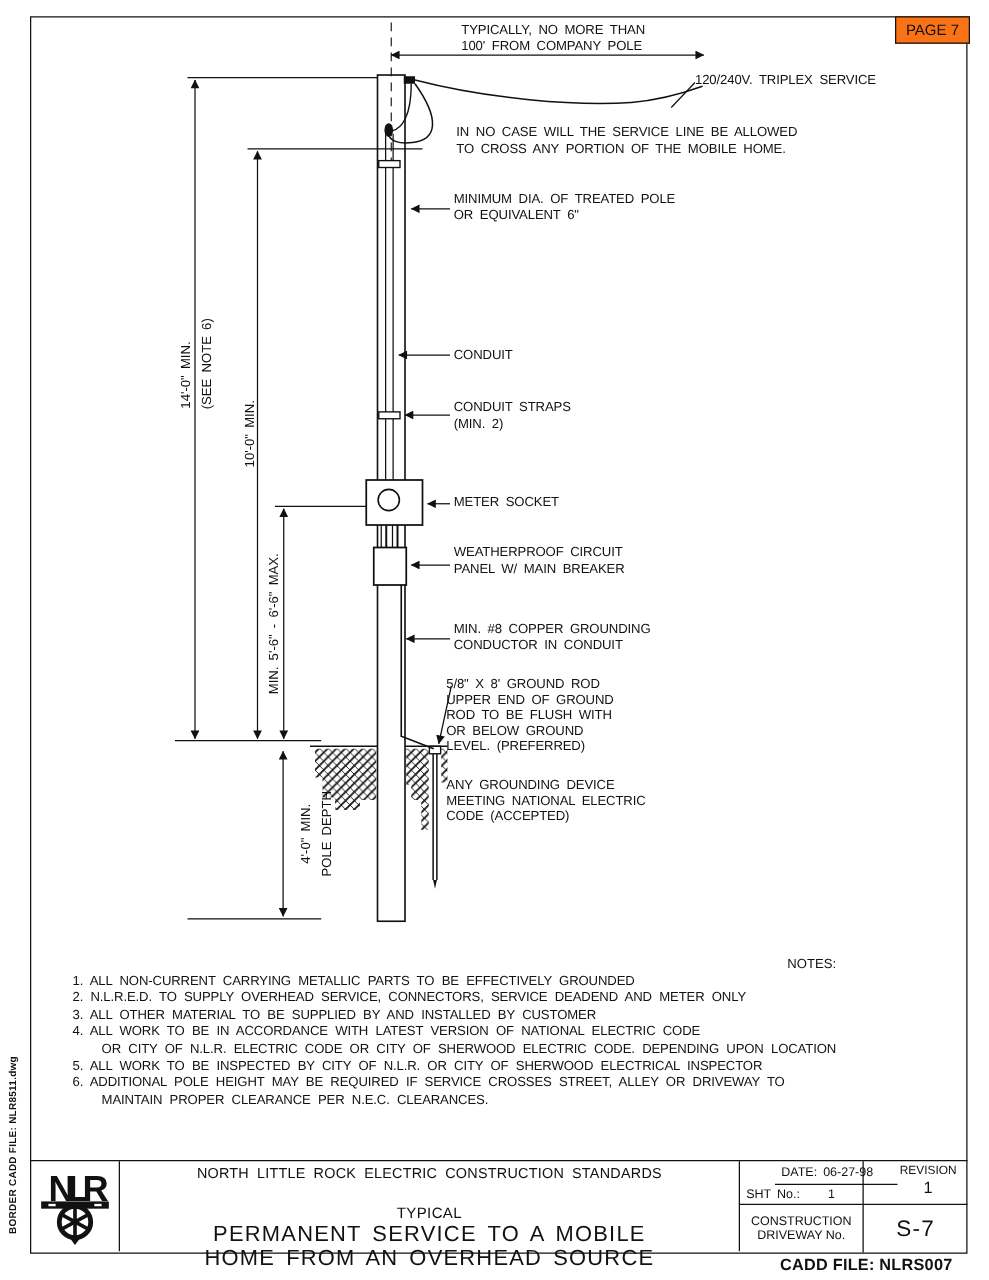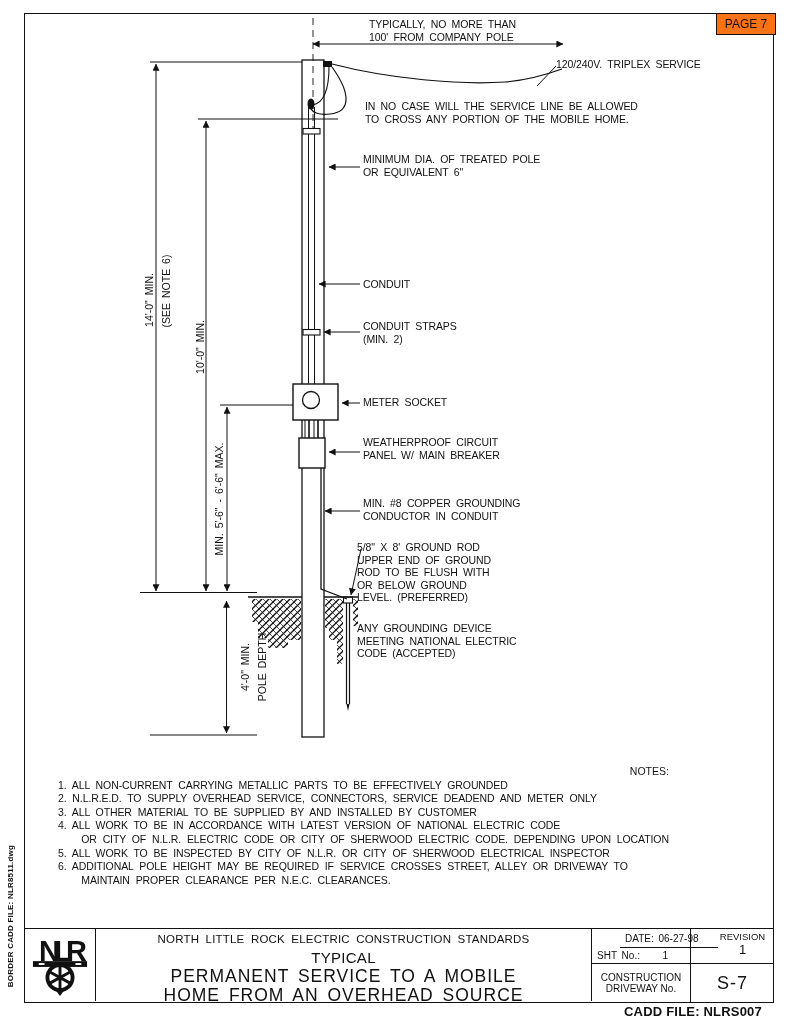--- a/index.html
+++ b/index.html
@@ -25,21 +25,21 @@
   .note-line{white-space:pre;font-size:10.5px;word-spacing:3px;line-height:13.6px;letter-spacing:-0.1px;}
   
   .tb{position:absolute;left:24px;top:928px;width:750px;height:73.4px;
       border-top:1.6px solid #111;box-sizing:border-box;}
   .tb .cell{position:absolute;box-sizing:border-box;}
   .cell-logo{left:0;top:0;width:72px;height:100%;border-right:1.6px solid #111;
              display:flex;align-items:center;justify-content:center;}
   .cell-center{left:72px;top:0;width:496px;height:100%;border-right:1.6px solid #111;
                text-align:center;}
   .tb-org{font-size:11.5px;margin-top:4px;word-spacing:3px;letter-spacing:0.2px;}
-  .tb-typ{font-size:15px;margin-top:4px;letter-spacing:0.3px;}
+  .tb-typ{font-size:12px;margin-top:18px;letter-spacing:0.3px;}
   .tb-big{font-size:17.5px;line-height:18px;letter-spacing:1px;word-spacing:3px;margin-top:1px;}
   .cell-date{left:568px;top:0;width:98px;height:19px;border-bottom:1.6px solid #111;
              font-size:10px;display:flex;align-items:center;padding-left:5px;word-spacing:2px;margin-left:28px;}
   .cell-sht{left:568px;top:19px;width:98px;height:16px;border-bottom:1.6px solid #111;
             font-size:10px;display:flex;align-items:center;padding-left:5px;word-spacing:2px;}
   .cell-sht .val{margin-left:auto;margin-right:22px;}
   .cell-rev{left:666px;top:0;width:84px;height:35px;border-left:1.6px solid #111;
             border-bottom:1.6px solid #111;text-align:center;padding-left:20px;}
   .cell-rev .rl{font-size:9.5px;margin-top:2px;}
   .cell-rev .rv{font-size:13px;margin-top:0px;}

